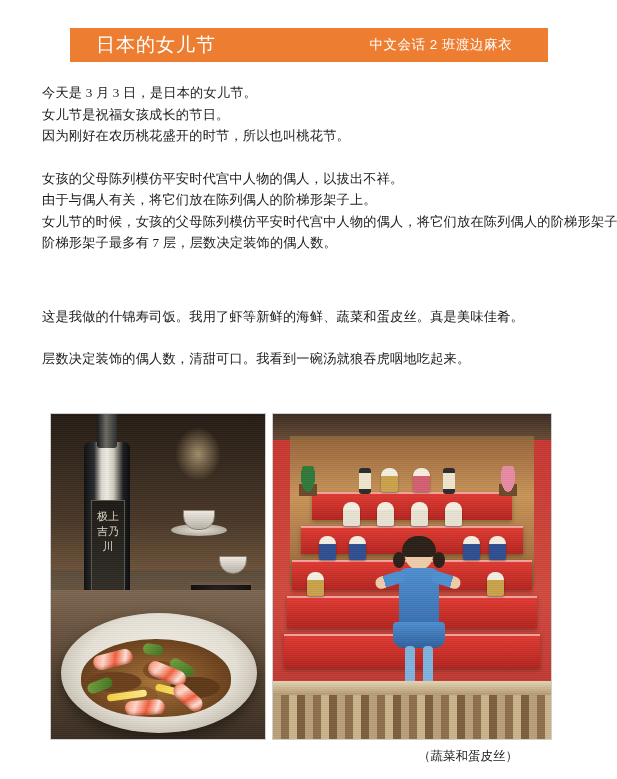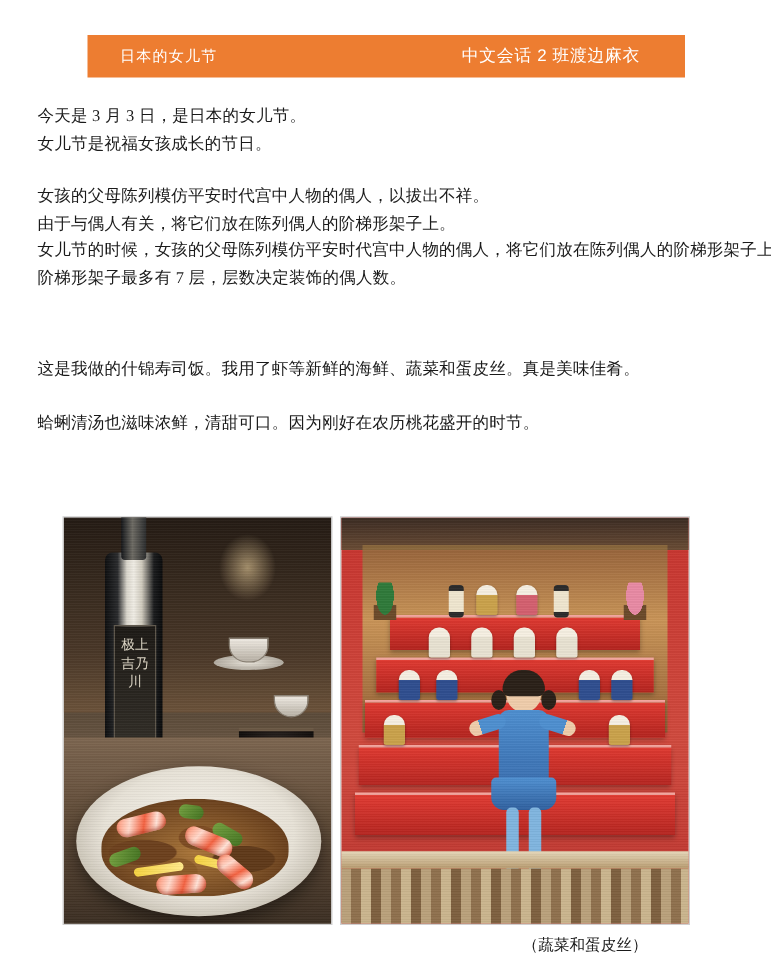--- a/index.html
+++ b/index.html
@@ -28,42 +28,42 @@
     top: 28px;
     width: 478px;
     height: 34px;
     background: #ED7D31;
     display: flex;
     align-items: center;
     box-sizing: border-box;
   }
   .header-title {
     color: #ffffff;
-    font-size: 12px;
+    font-size: 19px;
     font-family: Liberation Serif, serif;
     letter-spacing: 1px;
     margin-left: 26px;
     white-space: nowrap;
   }
   .header-right {
     margin-left: auto;
     display: flex;
     align-items: center;
     margin-right: 36px;
   }
   .header-course, .header-author {
     color: #ffffff;
     font-size: 13.5px;
     font-family: "Liberation Sans", "DejaVu Sans", sans-serif;
     letter-spacing: 0.5px;
     white-space: nowrap;
   }
   .body-text {
     position: absolute;
-    left: 30px;
+    left: 42px;
     top: 82px;
     width: 540px;
   }
   .para {
     margin: 0 0 0 0;
   }
   .line {
     font-size: 13.2px;
     line-height: 21.5px;
     white-space: nowrap;
@@ -318,20 +318,21 @@
       <div class="header-course">中文会话 2 班</div>
       <div class="header-author">渡边麻衣</div>
     </div>
   </div>
 
   <div class="body-text">
 
     <div class="para">
       <div class="line">今天是 3 月 3 日，是日本的女儿节。</div>
       <div class="line">女儿节是祝福女孩成长的节日。</div>
+      <div class="line">因为刚好在农历桃花盛开的时节，所以也叫桃花节。</div>
     </div>
 
     <div class="spacer"></div>
 
     <div class="para">
       <div class="line">女孩的父母陈列模仿平安时代宫中人物的偶人，以拔出不祥。</div>
       <div class="line">由于与偶人有关，将它们放在陈列偶人的阶梯形架子上。</div>
       <div class="line">女儿节的时候，女孩的父母陈列模仿平安时代宫中人物的偶人，将它们放在陈列偶人的阶梯形架子上。</div>
       <div class="line">阶梯形架子最多有 7 层，层数决定装饰的偶人数。</div>
     </div>
@@ -344,21 +345,21 @@
     <div class="spacer"></div>
     <div class="spacer-sm"></div>
 
     <div class="para">
       <div class="line">这是我做的什锦寿司饭。我用了虾等新鲜的海鲜、蔬菜和蛋皮丝。真是美味佳肴。</div>
     </div>
 
     <div class="spacer"></div>
 
     <div class="para">
-      <div class="line">蛤蜊清汤也滋味浓鲜，清甜可口。因为刚好在农历桃花盛开的时节。</div>
+      <div class="line">层数决定装饰的偶人数，清甜可口。我看到一碗汤就狼吞虎咽地吃起来。</div>
     </div>
   </div>
 
   <div class="images-row">
 
     <div class="photo photo-left">
       <div class="sake-scene">
         <div class="sake-wall"></div>
         <div class="sake-light"></div>
         <div class="saucer"></div>

